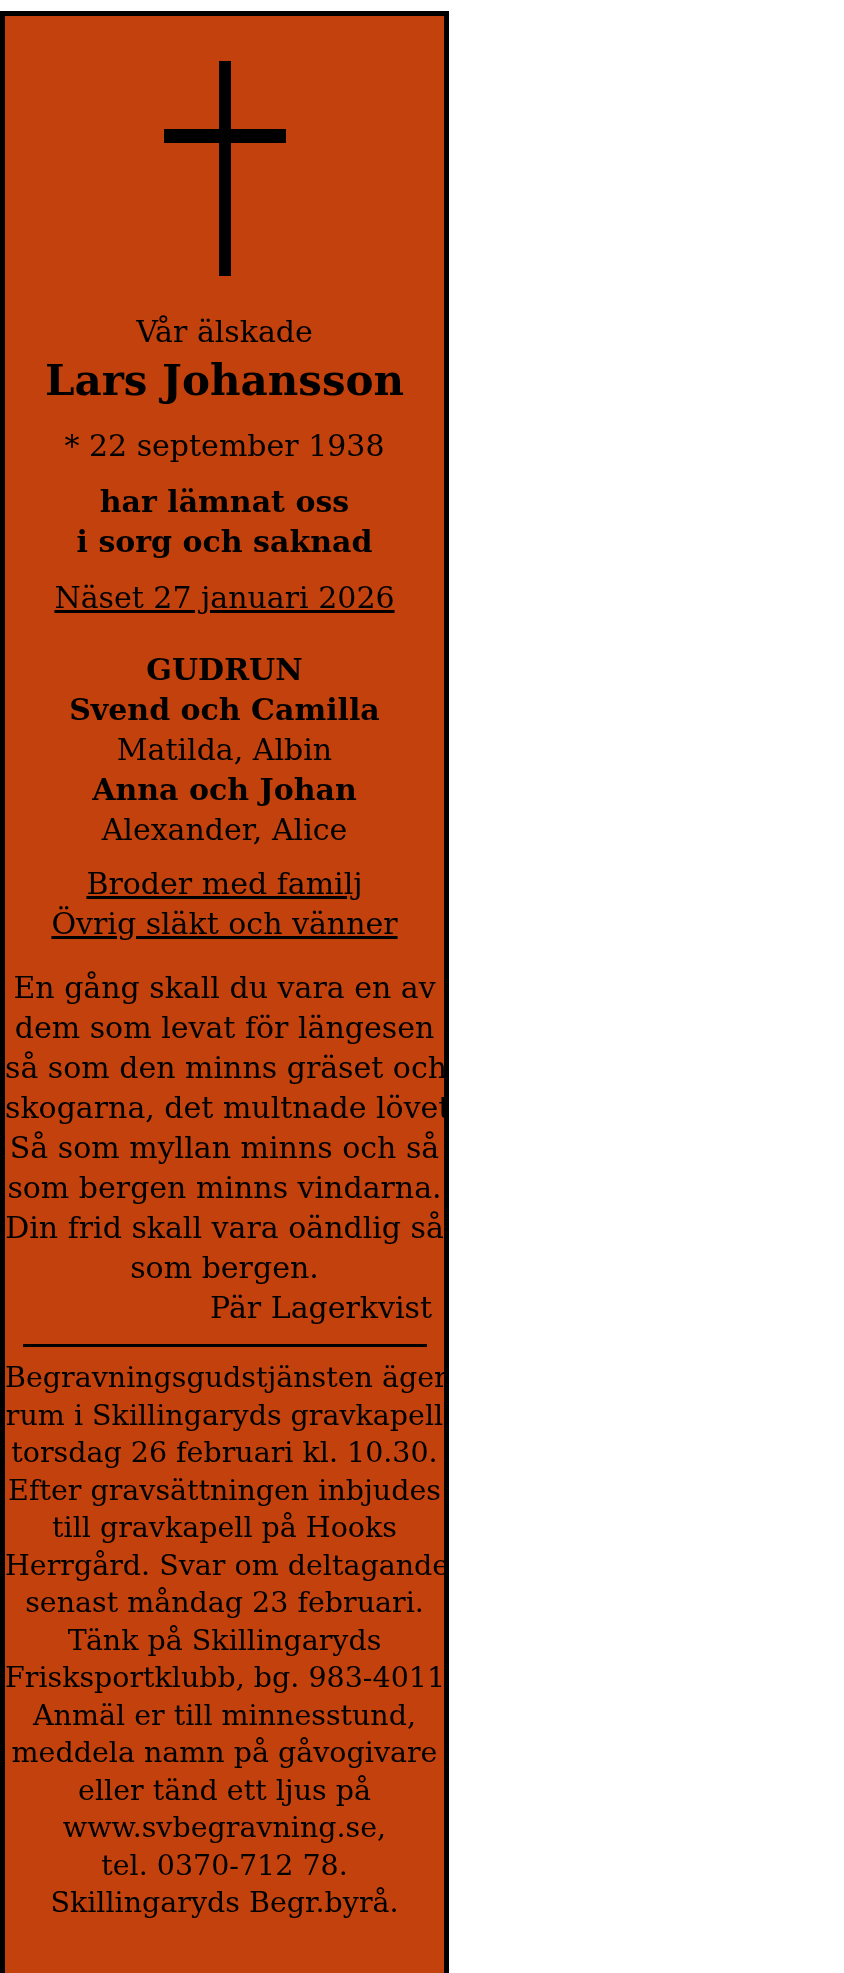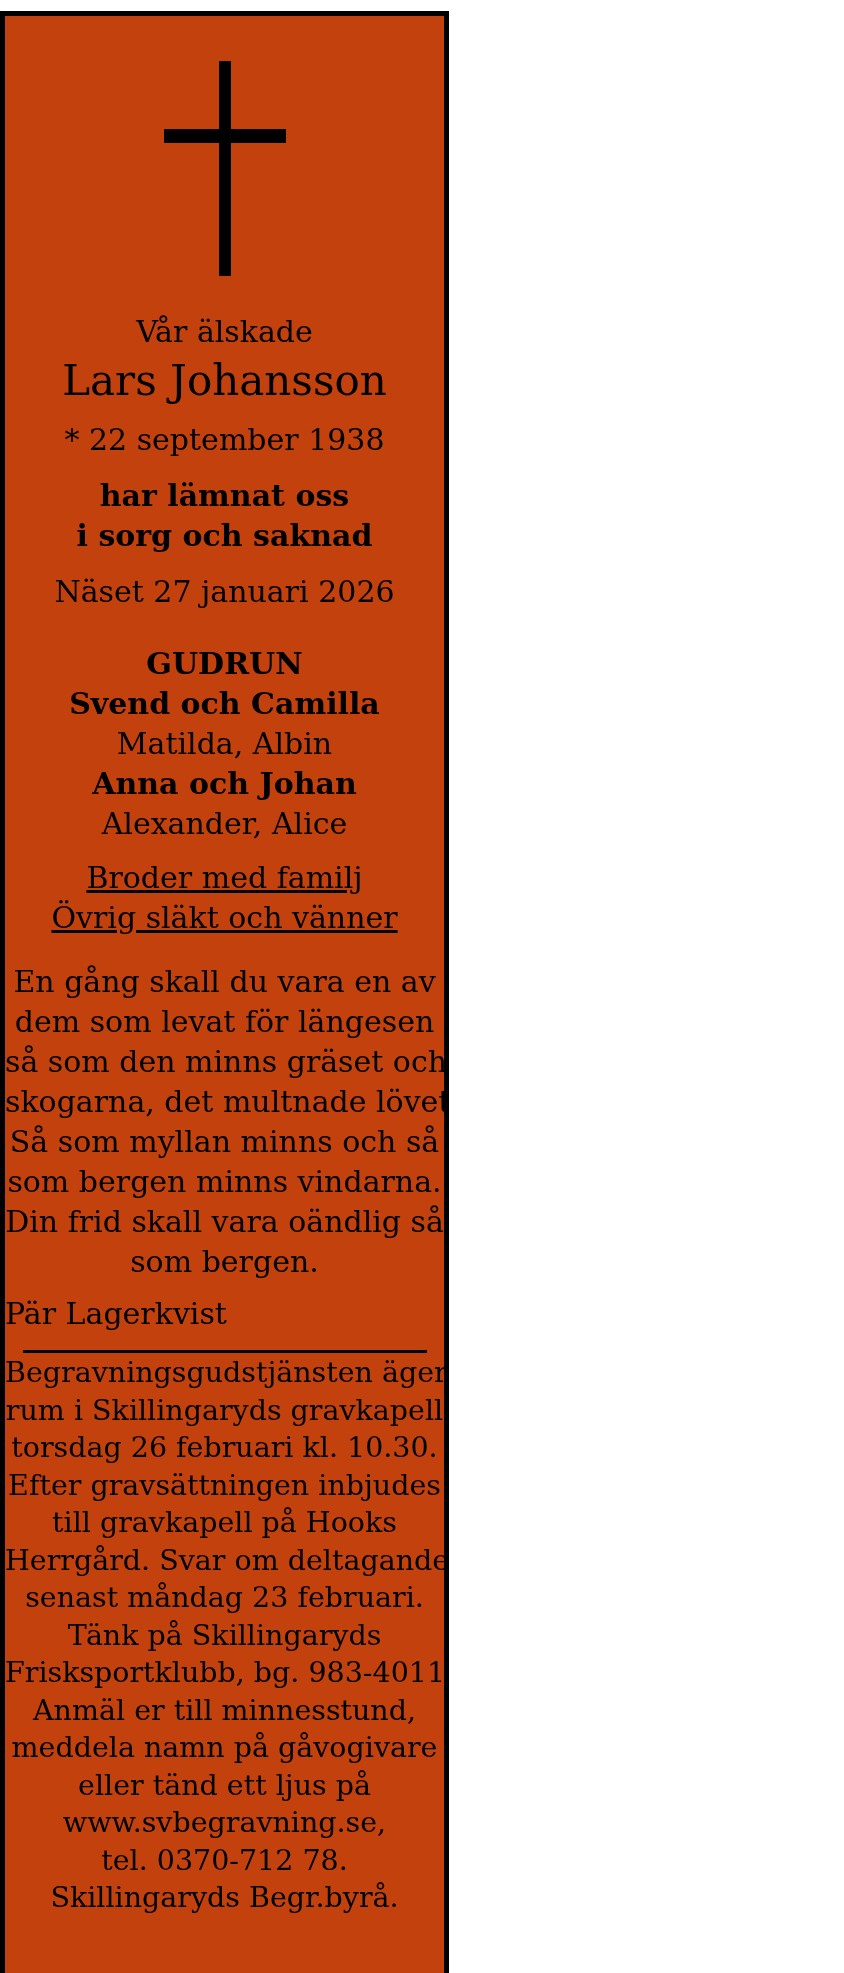--- a/index.html
+++ b/index.html
@@ -18,31 +18,31 @@
     background: #c2410c;
     text-align: center;
     overflow: hidden;
   }
   .cross { position: relative; width: 122px; height: 215px; margin: 45px auto 0; }
   .cross .bar-v { position: absolute; left: 55px; top: 0; width: 12px; height: 215px; background: #000; }
   .cross .bar-h { position: absolute; left: 0; top: 68px; width: 122px; height: 14px; background: #000; }
 
   .line { font-size: 30px; line-height: 40px; white-space: nowrap; }
   .intro { margin-top: 36px; }
-  .name { margin-top: 2px; font-size: 42px; line-height: 54px; font-weight: normal; white-space: nowrap; }
-  .birth { margin-top: 12px; }
+  .name { margin-top: 2px; font-size: 42px; line-height: 54px; font-weight: bold; white-space: nowrap; }
+  .birth { margin-top: 18px; }
   .farewell { margin-top: 16px; font-weight: bold; }
-  .dateline { margin-top: 16px; }
+  .dateline { margin-top: 16px; text-decoration: underline; }
   .mourners { margin-top: 32px; }
   .additional { margin-top: 14px; text-decoration: underline; }
   .bold { font-weight: bold; }
   .poem { margin-top: 24px; }
-  .poem-author { margin-top: 12px; text-align: left; padding-right: 22px; }
+  .poem-author { margin-top: 0; text-align: right; padding-right: 12px; }
   .divider { width: 404px; height: 3px; background: #000; margin: 16px auto 0; }
-  .info { margin-top: 1px; }
+  .info { margin-top: 12px; }
   .info .iline { font-size: 28.5px; line-height: 37.5px; white-space: nowrap; }
 </style>
 </head>
 <body>
 
 <div class="notice">
 
   <div class="cross">
     <div class="bar-v"></div>
     <div class="bar-h"></div>

